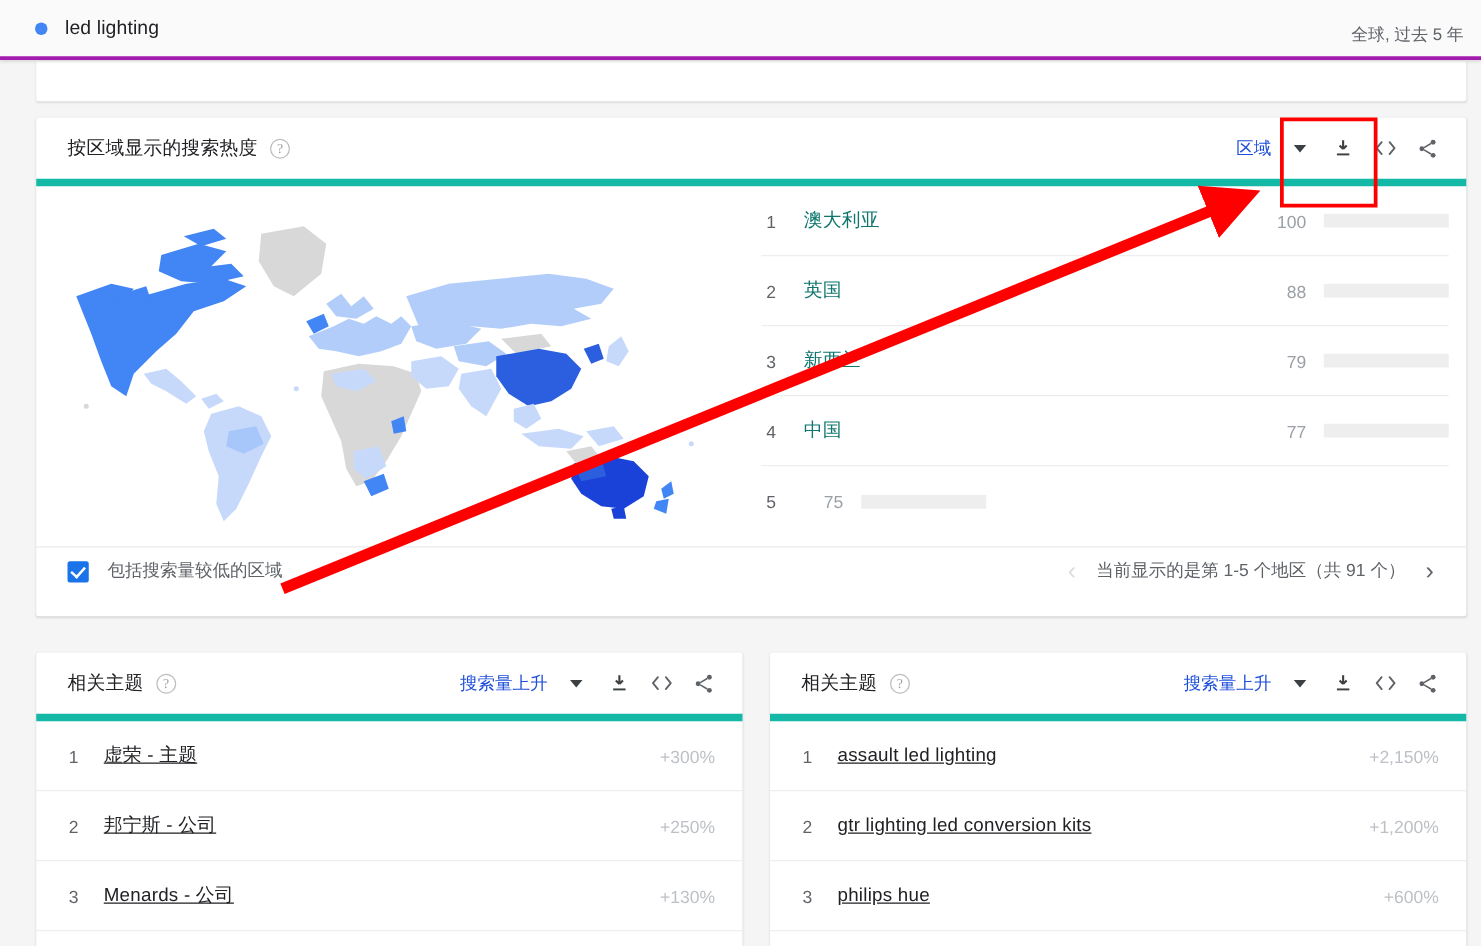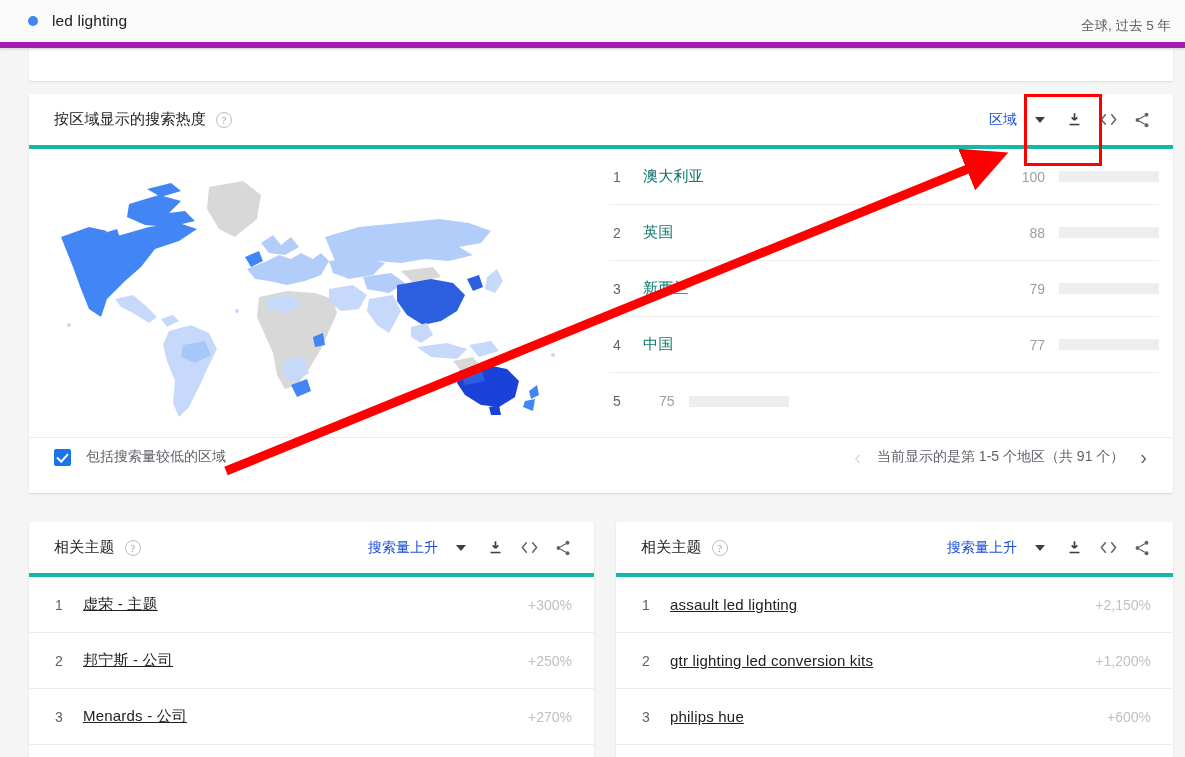--- a/index.html
+++ b/index.html
@@ -8,21 +8,21 @@
     background: #f5f5f5;
     font-family: "Liberation Sans", "DejaVu Sans", sans-serif;
     overflow: hidden;
   }
   #root { position: relative; width: 1185px; height: 757px; }
 
   
   .topbar {
     position: absolute; left: 0; top: 0; width: 1185px; height: 48px;
     background: #fafafa;
-    border-bottom: 6px solid #a21caf;
+    border-bottom: 3px solid #a21caf;
     box-shadow: 0 1px 3px rgba(0,0,0,.16);
     display: flex; align-items: center; z-index: 5;
   }
   .topbar .dot {
     width: 10px; height: 10px; border-radius: 50%;
     background: #4285f4; margin-left: 28px; flex: 0 0 auto;
   }
   .topbar .term {
     margin-left: 14px; font-size: 15.5px; color: #202124; letter-spacing: .1px;
   }
@@ -43,21 +43,21 @@
     position: absolute; background: #fff;
     box-shadow: 0 1px 2px rgba(0,0,0,.13);
     border-radius: 2px;
   }
   #region-card { left: 29px; top: 94px; width: 1144px; height: 399px; }
   #topics-card { left: 29px; top: 522px; width: 565px; height: 250px; }
   #queries-card { left: 616px; top: 522px; width: 557px; height: 250px; }
 
   .card-header {
     height: 55px; display: flex; align-items: center;
-    padding: 0 14px 0 25px; border-bottom: 4px solid #14b8a6;
+    padding: 0 14px 0 25px; border-bottom: 6px solid #14b8a6;
   }
   .card-title { font-size: 15px; color: #202124; letter-spacing: .2px; }
   .help-icon {
     width: 16px; height: 16px; border-radius: 50%;
     border: 1px solid #bdbdbd; color: #9e9e9e;
     font-size: 11px; line-height: 14px; text-align: center;
     margin-left: 10px; flex: 0 0 auto; font-family: "Liberation Serif", serif;
   }
   .hdr-right { margin-left: auto; display: flex; align-items: center; gap: 0; }
   .hdr-label { font-size: 14px; color: #1d4ed8; padding: 0 6px; }
@@ -307,21 +307,21 @@
       <span class="list-delta">+300%</span>
     </div>
     <div class="list-row">
       <span class="list-num">2</span>
       <span class="list-label">邦宁斯 - 公司</span>
       <span class="list-delta">+250%</span>
     </div>
     <div class="list-row">
       <span class="list-num">3</span>
       <span class="list-label">Menards - 公司</span>
-      <span class="list-delta">+270%</span>
+      <span class="list-delta">+130%</span>
     </div>
   </div>
 
   <div class="card" id="queries-card">
     <div class="card-header">
       <span class="card-title">相关主题</span>
       <span class="help-icon">?</span>
       <div class="hdr-right">
         <span class="hdr-label">搜索量上升</span>
         <span class="icon-btn">

